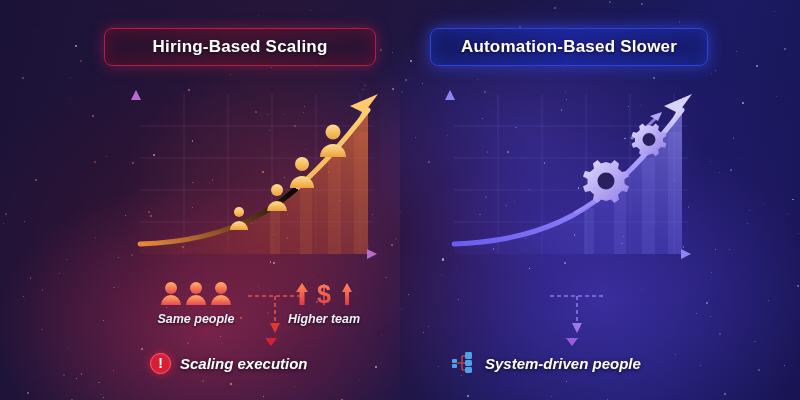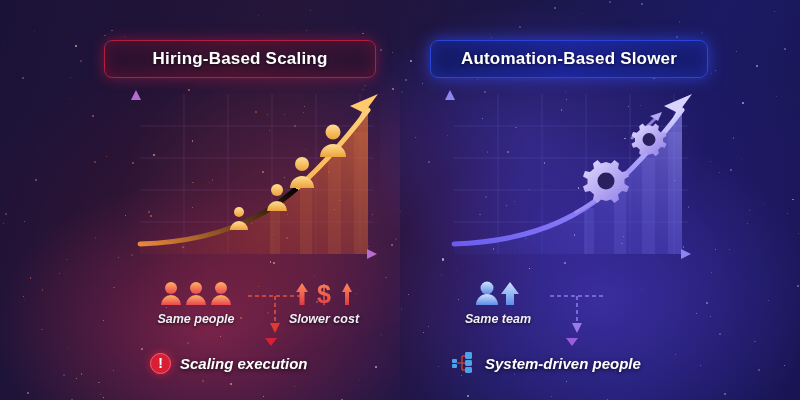--- a/index.html
+++ b/index.html
@@ -36,21 +36,20 @@
   .stars { position:absolute; inset:0; pointer-events:none; }
   .star { position:absolute; border-radius:50%; }
 
   
   .badge {
     position:absolute; top:28px; height:38px;
     display:flex; align-items:center; justify-content:center;
     border-radius:8px;
     color:#fff; font-size:17px; font-weight:bold; letter-spacing:.2px;
     white-space:nowrap;
-    margin-top:12px;
   }
   .badge-left {
     left:104px; width:272px;
     background:linear-gradient(100deg, #2a1130 0%, #3b1430 48%, #2b1335 100%);
     border:1.5px solid #b01f42;
     box-shadow:0 0 14px rgba(200,30,70,.5), inset 0 0 16px rgba(150,20,50,.45);
   }
   .badge-right {
     left:430px; width:278px;
     background:linear-gradient(100deg, #141a63 0%, #1c2290 50%, #161c6e 100%);
@@ -545,43 +544,25 @@
                 <stop offset="100%" stop-color="#e23a42"></stop>
             </linearGradient>
           </defs>
           <g fill="url(#cstG)">
             <path d="M10 2 L16 11 L12.5 11 L12.5 24 L7.5 24 L7.5 11 L4 11 Z"></path>
             <path d="M55 2 L60 11 L57 11 L57 24 L53 24 L53 11 L50 11 Z"></path>
             <text x="32" y="22" font-size="25" font-weight="bold" text-anchor="middle" font-family="Liberation Sans, sans-serif" fill="url(#cstG)">$</text>
           </g>
         </svg>
       </div>
-      <div class="out-label">Slower cost</div>
+      <div class="out-label">Higher team</div>
     </div>
   </div>
 
   <div class="outcomes out-right">
-    <div class="out-cell c1">
-      <div class="out-icons">
-        <svg width="52" height="25" viewBox="0 0 52 25">
-          <defs>
-            <linearGradient id="teamG" x1="0" y1="0" x2="0" y2="1">
-              <stop offset="0%" stop-color="#cfe3ff"></stop>
-                <stop offset="100%" stop-color="#5f8ce8"></stop>
-            </linearGradient>
-          </defs>
-          <g fill="url(#teamG)">
-            <circle cx="15" cy="7" r="6.5"></circle>
-              <path d="M4 24 a11 11 0 0 1 22 0 z"></path>
-            <path d="M38 1 L47 13 L42 13 L42 24 L34 24 L34 13 L29 13 Z"></path>
-          </g>
-        </svg>
-      </div>
-      <div class="out-label">Same team</div>
-    </div>
 
     <svg class="connector" viewBox="0 0 58 46">
       <path d="M2 8 L 56 8" stroke="#8a78e8" stroke-width="1.6" stroke-dasharray="4 3" fill="none"></path>
       <path d="M29 8 L 29 36" stroke="#8a78e8" stroke-width="1.6" stroke-dasharray="4 3" fill="none"></path>
       <polygon points="29,45 24,35 34,35" fill="#9b7ae8"></polygon>
     </svg>
 
   </div>
 
   <div class="tri tri-left"></div>

